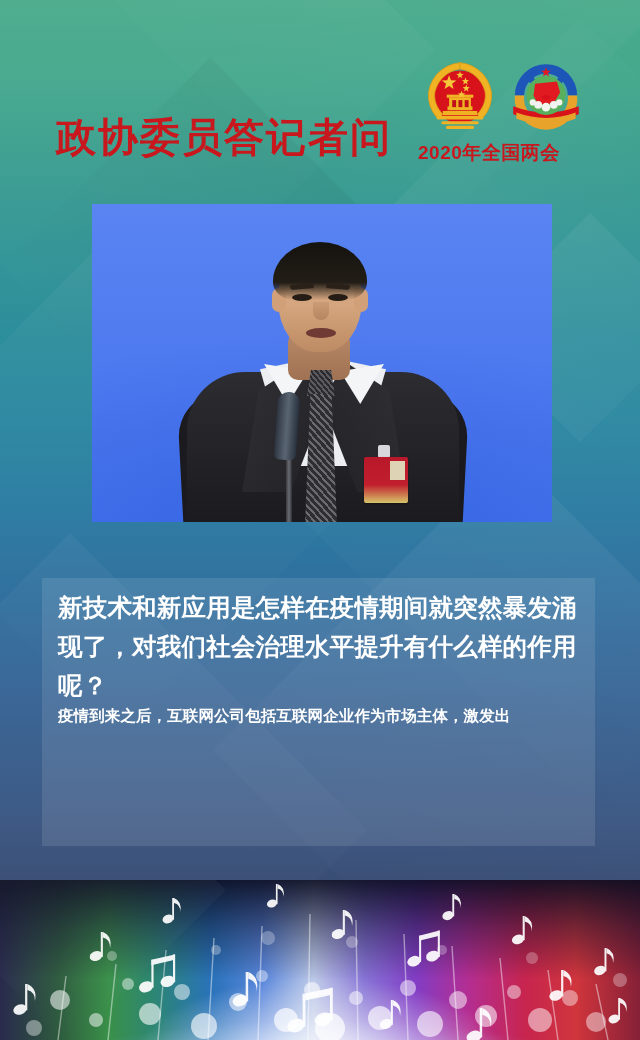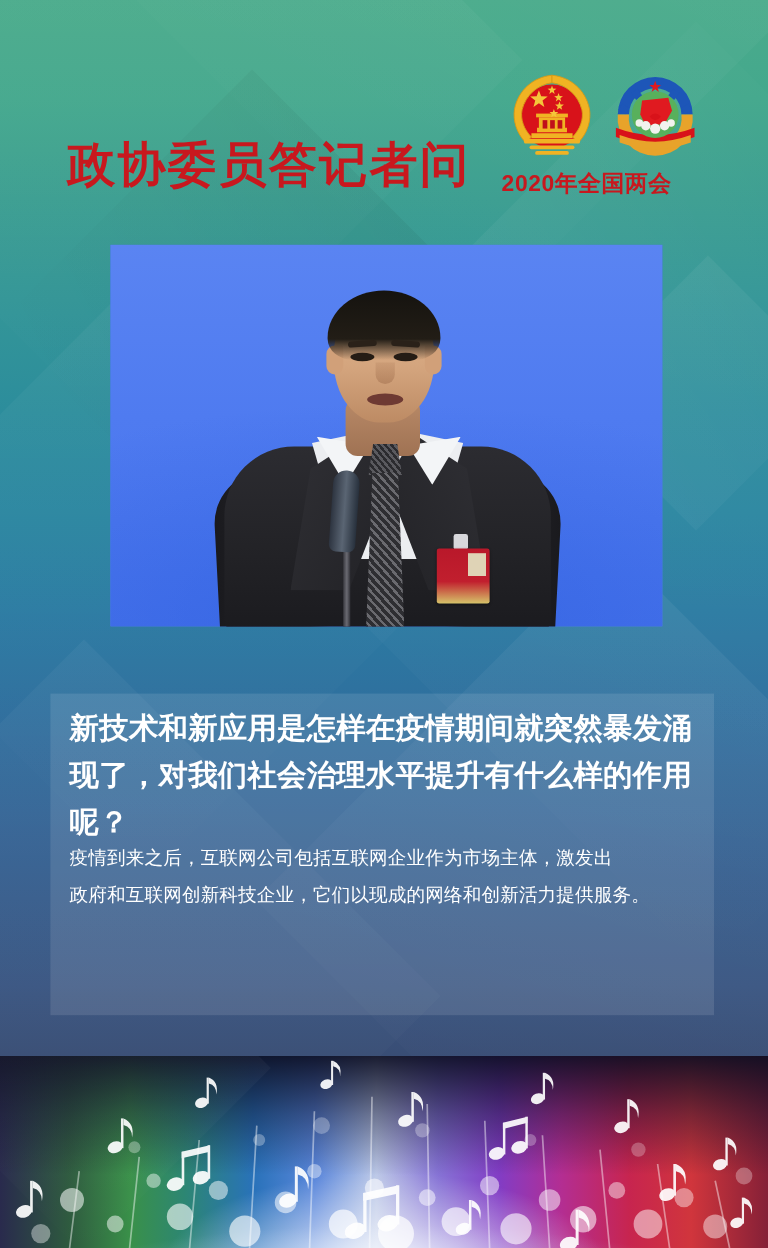--- a/index.html
+++ b/index.html
@@ -382,21 +382,21 @@
     color: #ffffff;
     line-height: 39px;
     letter-spacing: 0.2px;
   }
 
   .body-text {
     position: absolute;
     left: 58px; top: 700px;
     width: 540px;
     font-size: 15.5px;
-    font-weight: normal;
+    font-weight: bold;
     color: #ffffff;
     line-height: 31px;
     letter-spacing: 0.1px;
   }
   .body-text .line { display: block; white-space: nowrap; }
 
   
   .footer {
     position: absolute;
     left: 0; top: 880px;
@@ -569,21 +569,20 @@
     </div>
   </div>
 
 
   <div class="text-panel"></div>
 
   <div class="question">新技术和新应用是怎样在疫情期间就突然暴发涌现了，对我们社会治理水平提升有什么样的作用呢？</div>
 
   <div class="body-text">
     <span class="line">疫情到来之后，互联网公司包括互联网企业作为市场主体，激发出</span>
-    <span class="line">政府和互联网创新科技企业，它们以现成的网络和创新活力提供服务。</span>
   </div>
 
   <div class="footer">
     <div class="footer-spectrum"></div>
     <div class="footer-glow"></div>
     <div class="footer-dark"></div>
     <div class="footer-bokeh">
       <svg width="640" height="160" viewBox="0 0 640 160">
         <g fill="#ffffff">
           <circle cx="60" cy="120" r="10" opacity="0.55"></circle>

